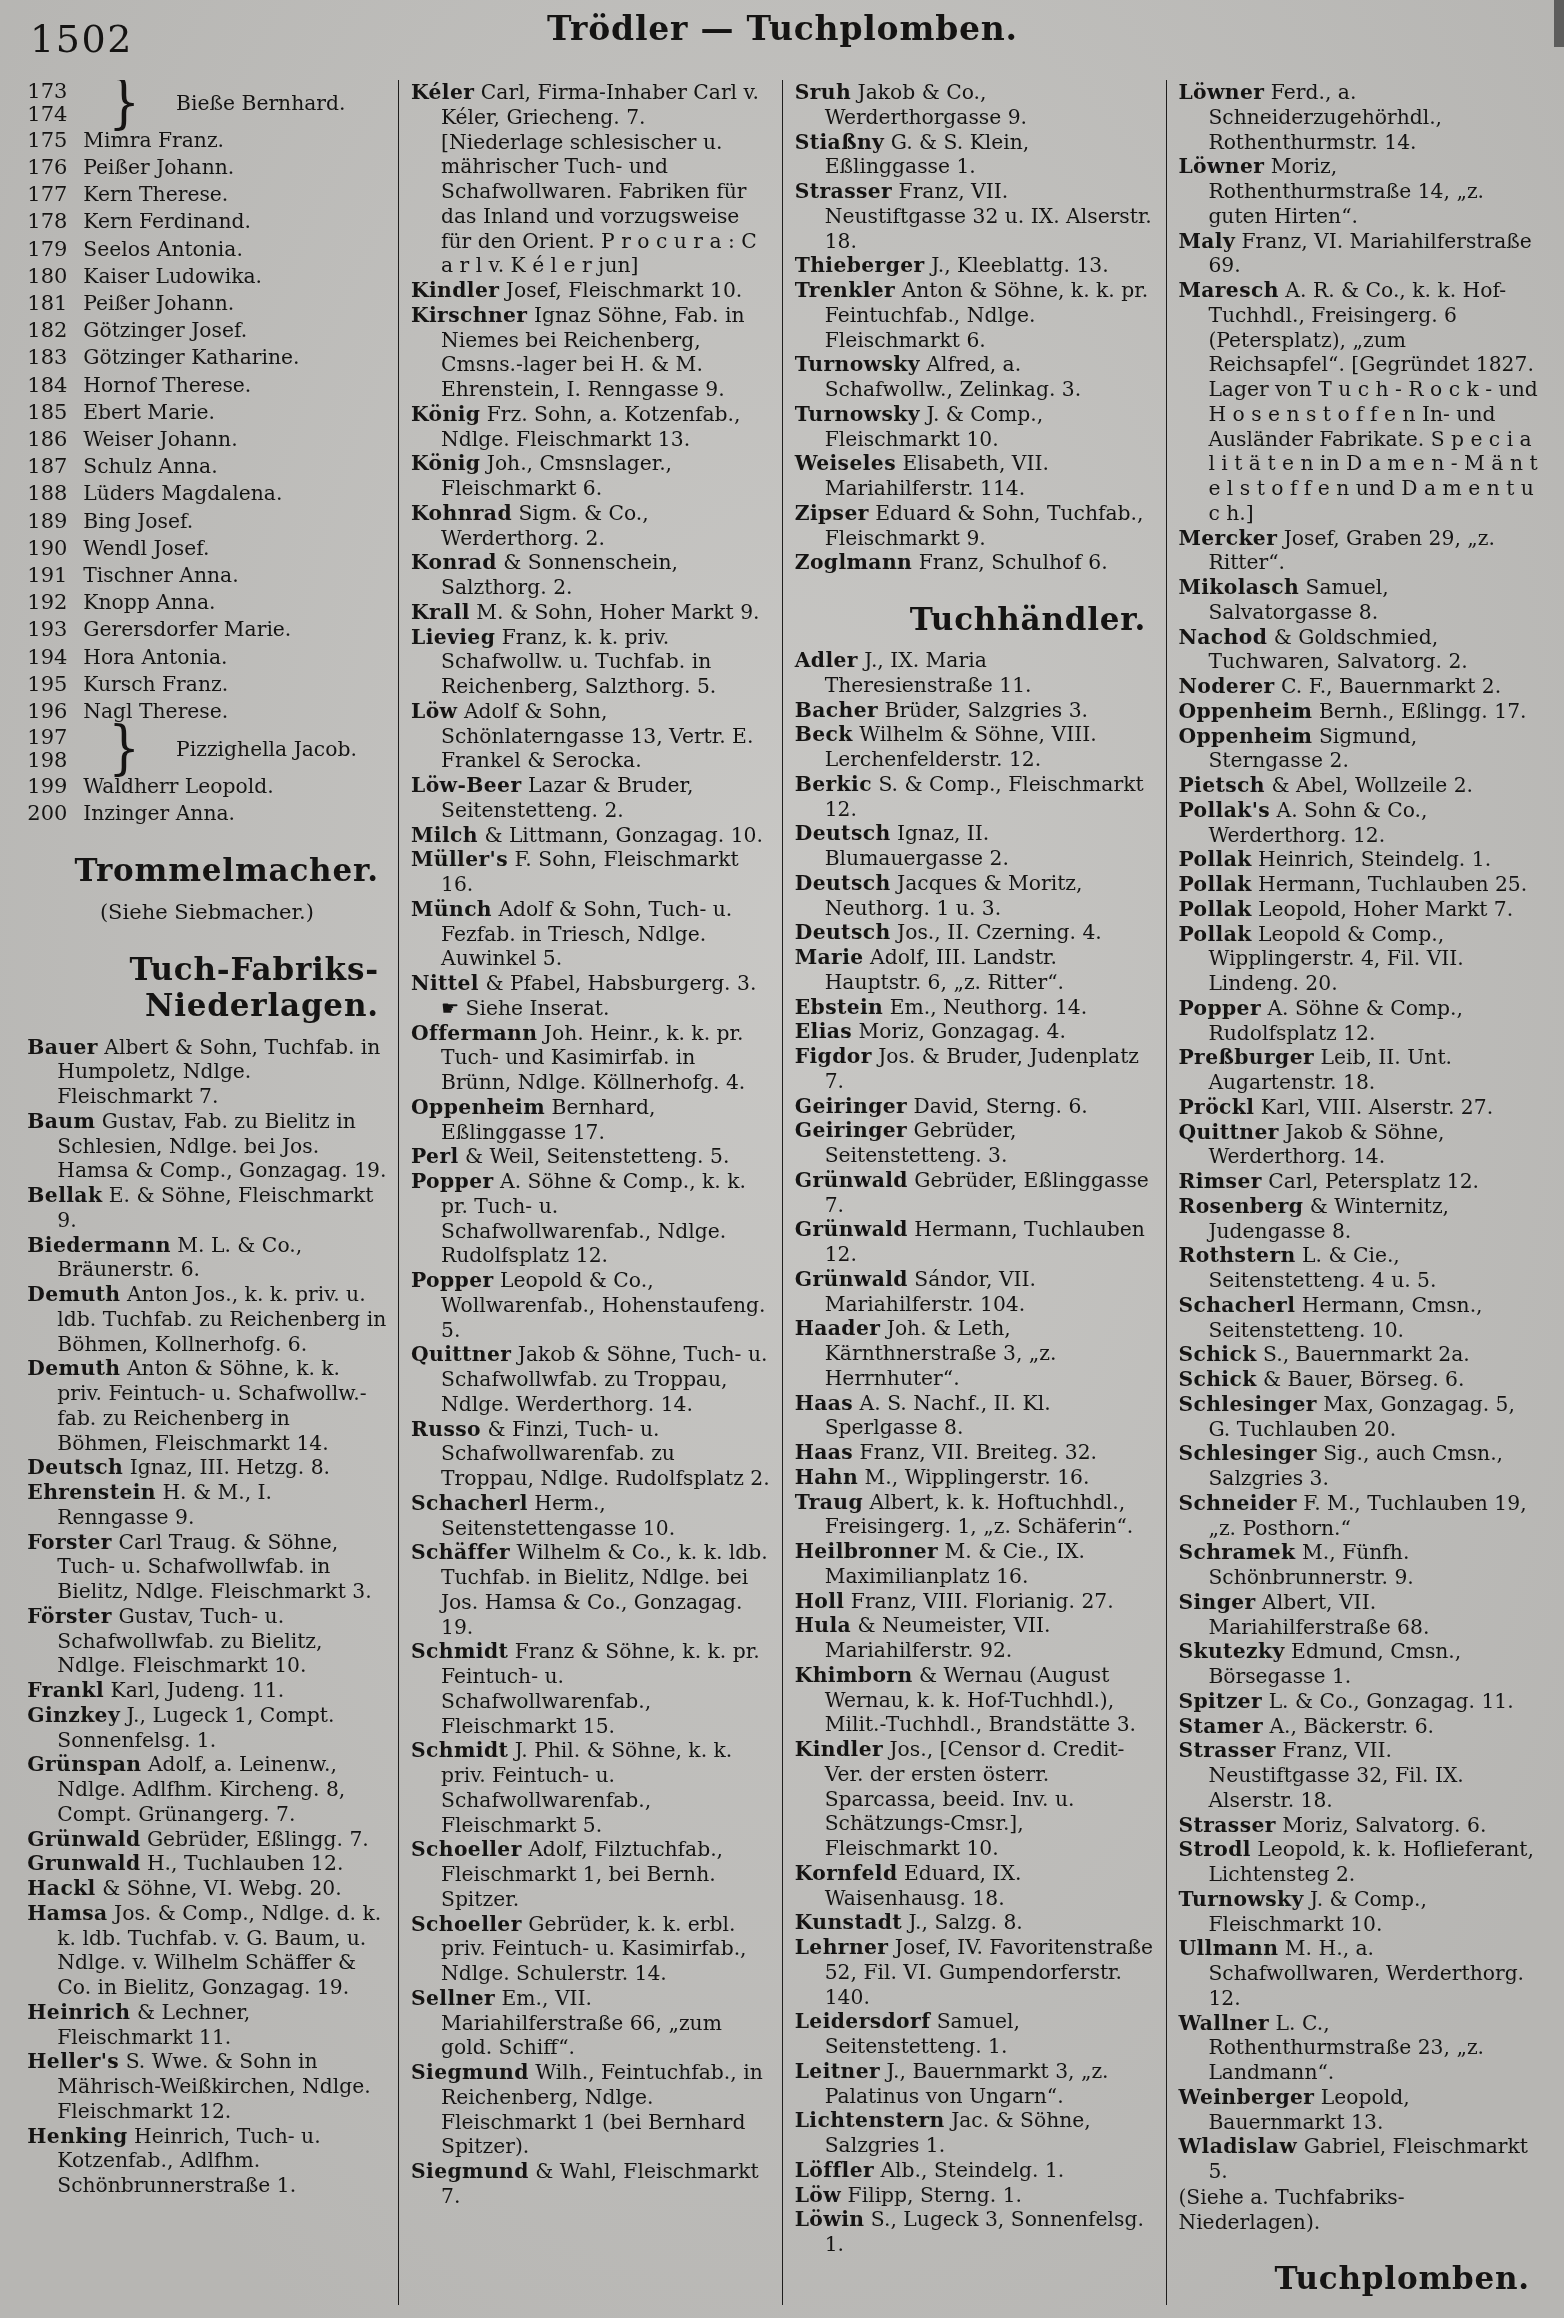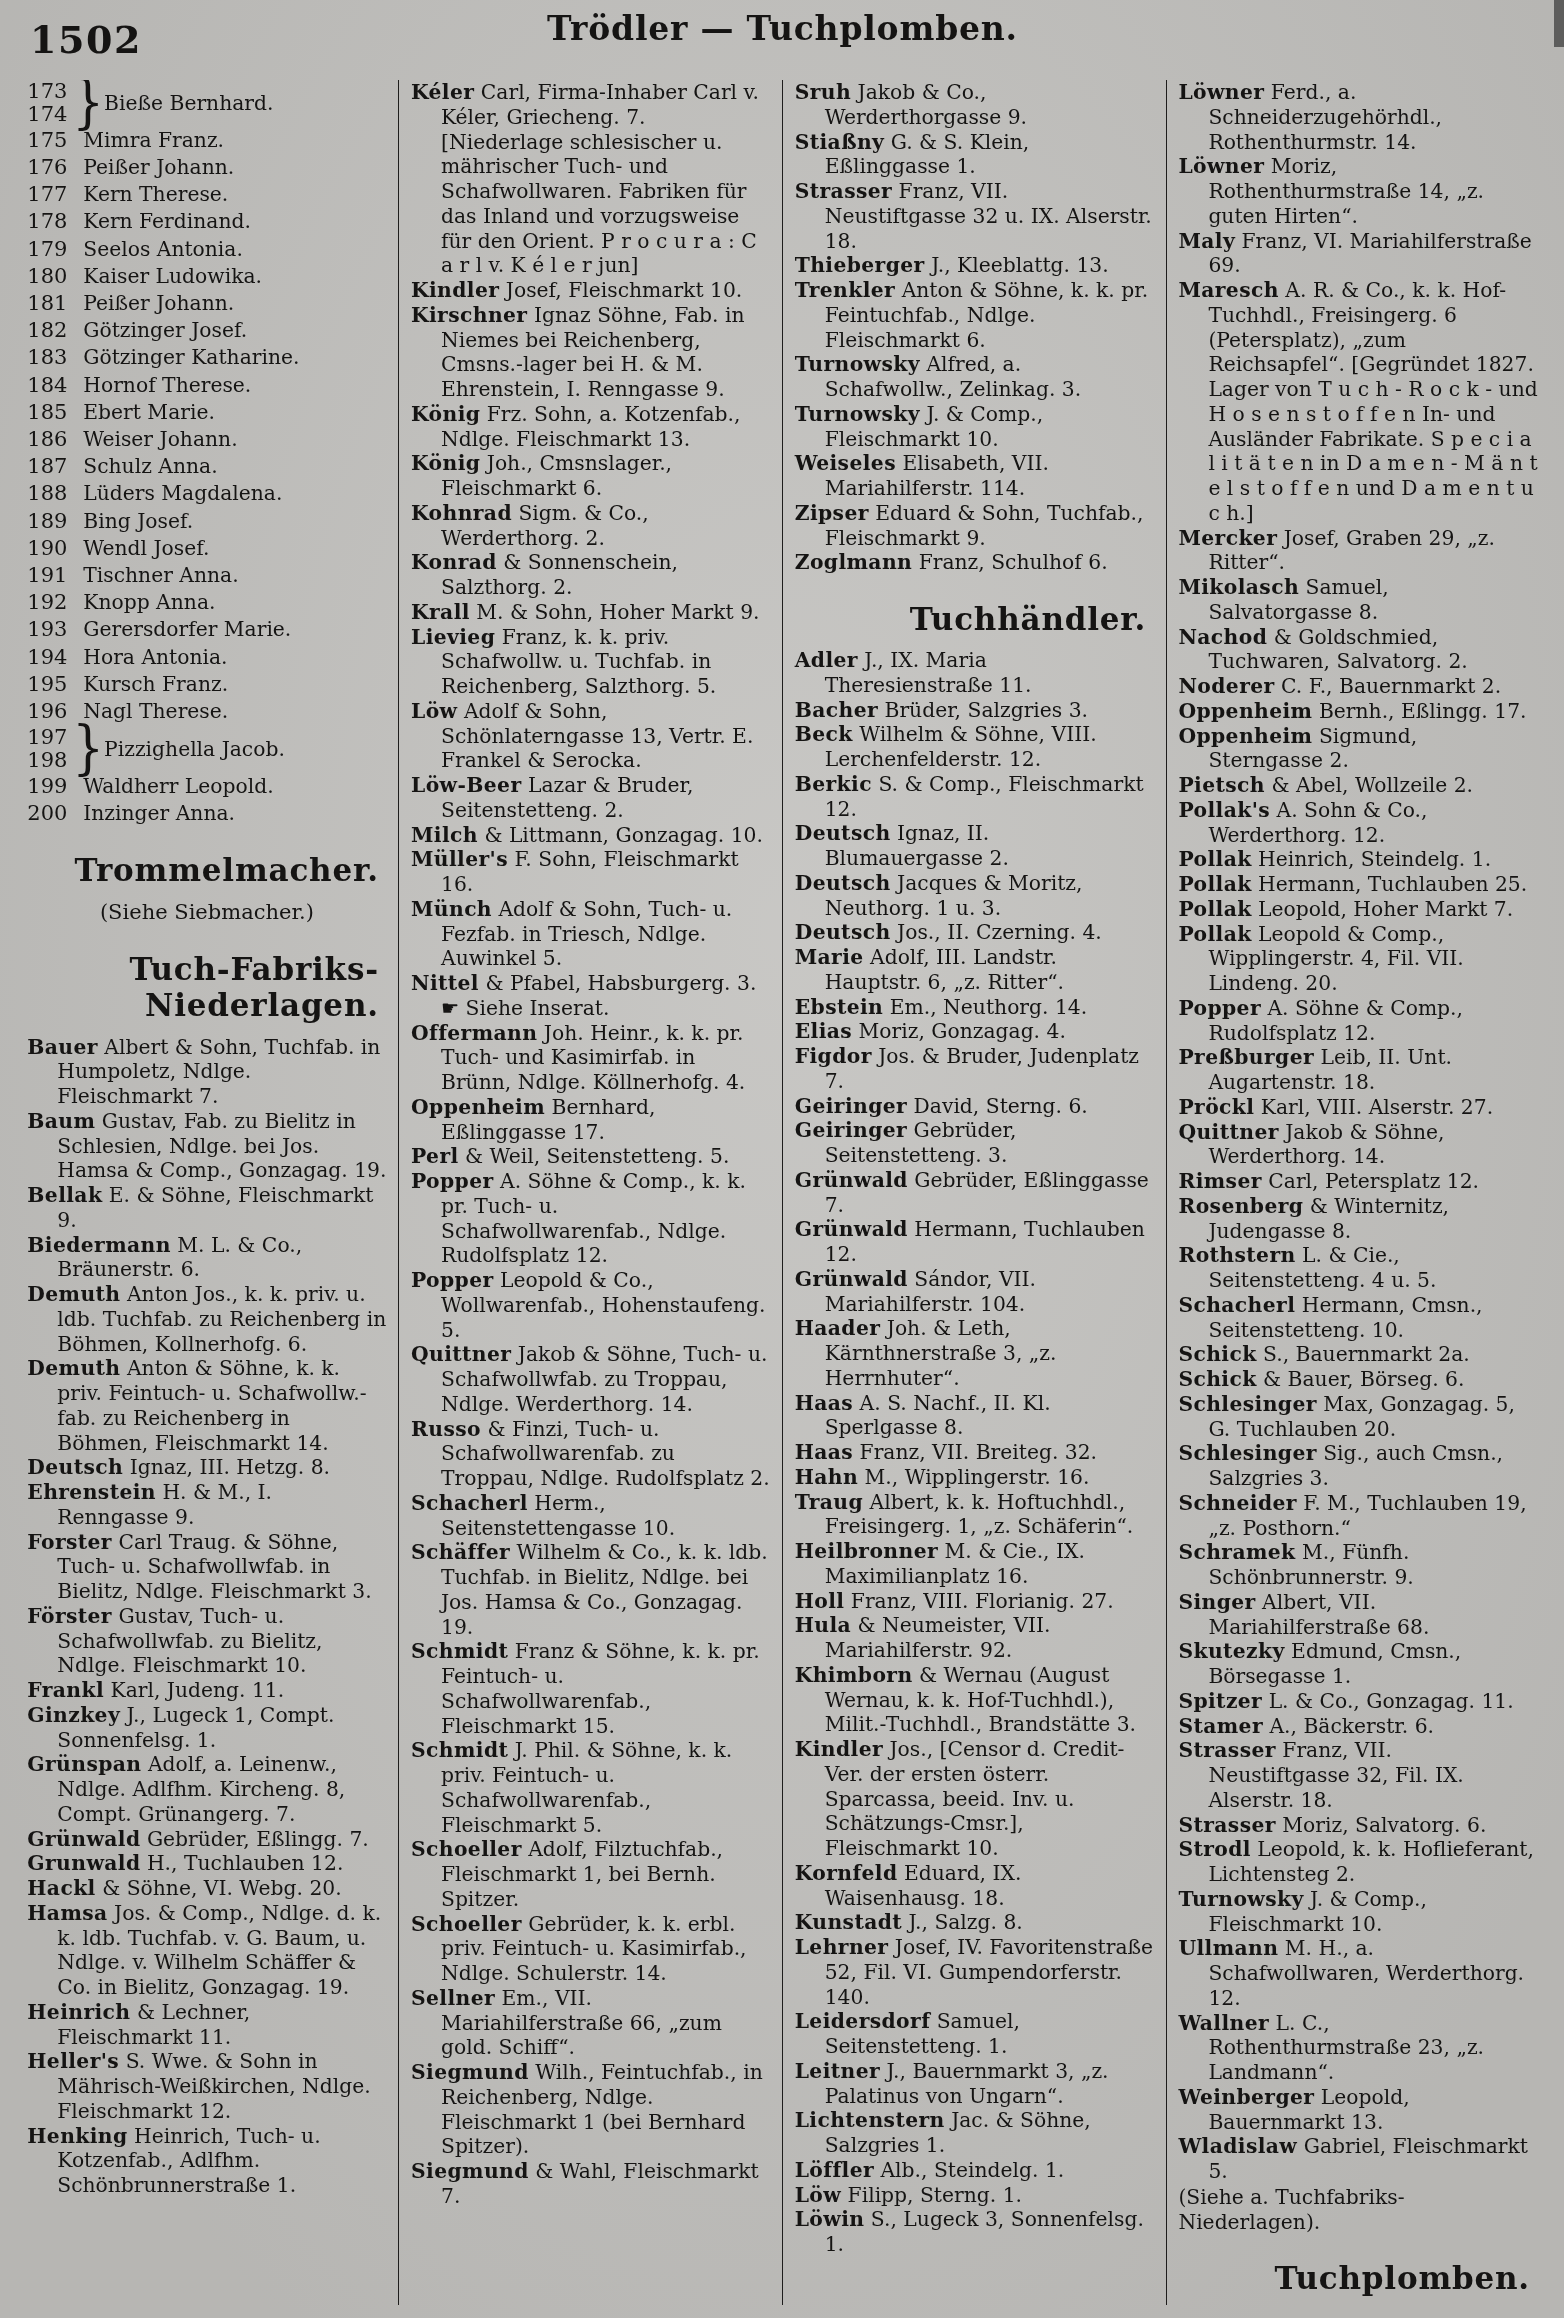--- a/index.html
+++ b/index.html
@@ -16,40 +16,40 @@
       radial-gradient(ellipse at 50% 40%, rgba(255,255,255,0.10), rgba(0,0,0,0.06) 85%),
       #c2c1be;
   }
   .page::after{ 
     content:"";position:absolute;top:0;right:0;width:11px;height:47px;
     background:rgba(20,20,20,0.55);
   }
   .page-header{position:relative;height:66px;}
   .page-number{
     position:absolute;left:30px;top:17px;
-    font-size:38px;font-weight:bold;letter-spacing:1.6px;
+    font-size:38px;font-weight:normal;letter-spacing:1.6px;
   }
   .running-head{
     position:absolute;left:0;right:0;top:9px;text-align:center;
     font-size:33px;font-weight:bold;letter-spacing:0.8px;
   }
   .cols{
     display:flex;align-items:stretch;
     padding:14px 15.6px 0 15.6px;box-sizing:border-box;
     height:2239px;
   }
   .col{
     flex:1 1 0;min-width:0;padding:0 11.7px;overflow:hidden;
     font-size:20.3px;line-height:1.22;
   }
   .col.rule{border-right:1.6px solid #1e1d1c;}
   .numrow{display:flex;align-items:baseline;margin:0 0 1.6px 0;}
   .numrow .num{flex:0 0 56px;font-size:21px;}
   .numrow .numname{flex:1 1 auto;}
-  .numrow.double{align-items:center;margin:0 0 1.6px 0;}
+  .numrow.double{align-items:center;margin:0 0 1.6px 0;gap:36px;}
   .numrow.double .numpair{flex:0 0 45px;text-align:left;font-size:21px;line-height:1.1;}
   .numrow.double .brace{flex:0 0 23.5px;font-size:50px;line-height:0.9;font-weight:normal;transform:scaleY(1.15);}
   .h1{
     text-align:right;font-weight:bold;font-size:31px;line-height:1.15;
     margin:26.6px 7.8px 11px 7.8px;letter-spacing:0.8px;
   }
   .sub{text-align:center;font-size:21px;margin:0 0 14px 0;}
   .entry{padding-left:30px;text-indent:-30px;margin:0;}
   .entry .lead{font-weight:bold;letter-spacing:0.4px;}
   .note{padding-left:0;text-indent:0;margin:1.6px 0;}

